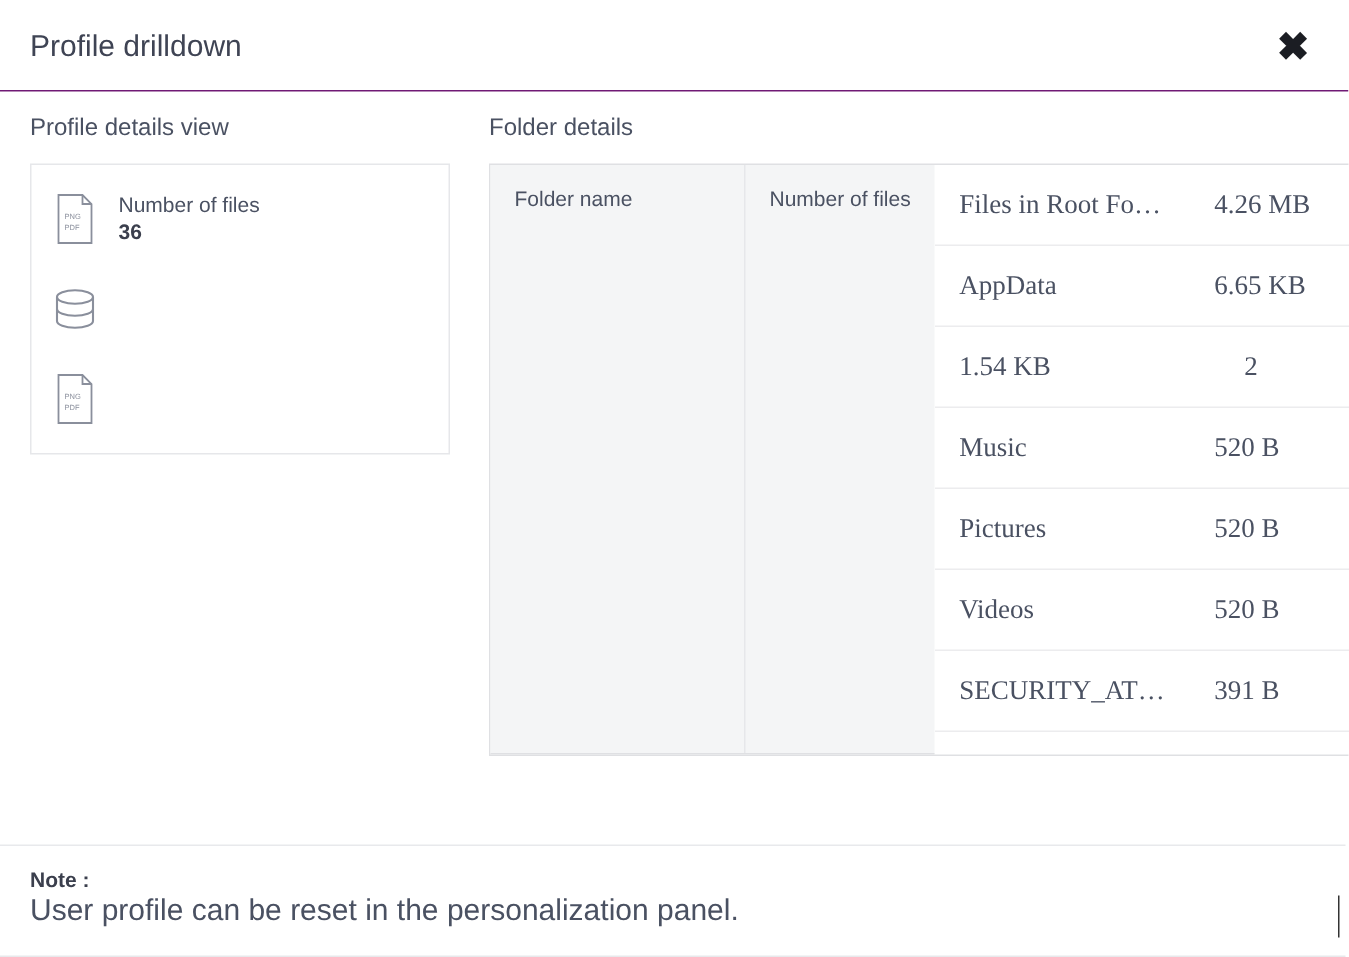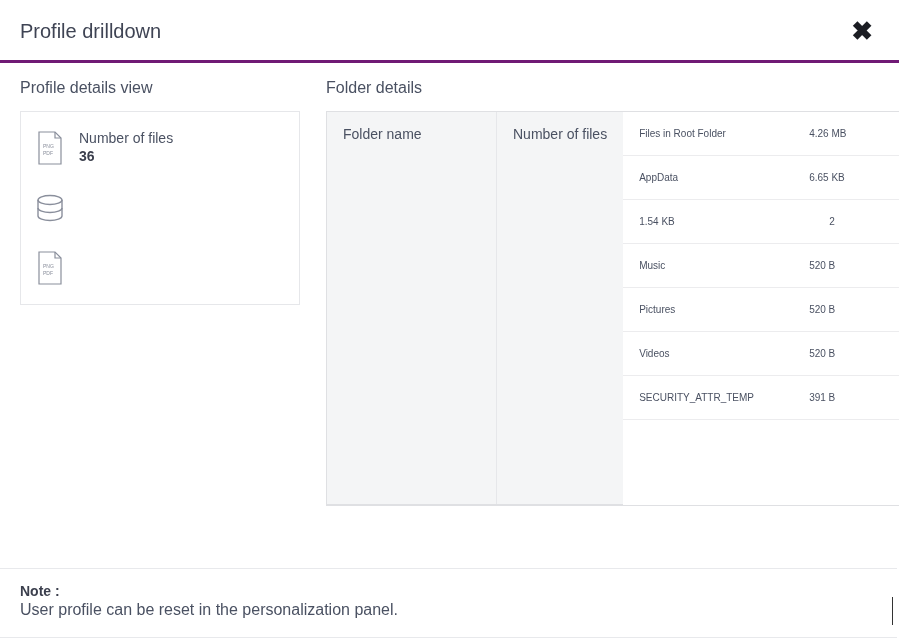--- a/index.html
+++ b/index.html
@@ -13,21 +13,21 @@
       background: #fff;
       width: 899px;
       height: 638px;
       position: relative;
     }
     .header {
       display: flex;
       justify-content: space-between;
       align-items: center;
       padding: 18px 20px 16px 20px;
-      border-bottom: 3px solid #701a75;
+      border-bottom: 1px solid #701a75;
     }
     .header h1 {
       font-size: 20px;
       font-weight: 500;
       color: #3f4454;
     }
     .close-btn {
       font-size: 26px;
       font-weight: 900;
       cursor: pointer;
@@ -131,42 +131,43 @@
       background: #f4f5f6;
       height: 16px;
       display: block;
     }
     .tr {
       display: flex;
       border-bottom: 1px solid #ececee;
     }
     .td {
       padding: 16px 16px;
-      font-size: 10px;
+      font-size: 18px;
       color: #4a5162;
       white-space: nowrap;
       overflow: hidden;
       text-overflow: ellipsis;
+      font-family: Liberation Serif, serif;
     }
     .footer {
       position: absolute;
       bottom: 0;
       left: 0;
       right: 2px;
       padding: 14px 20px 18px 20px;
       border-top: 1px solid #e8e9ec;
       border-bottom: 1px solid #e8e9ec;
     }
     .note-label {
       font-size: 14px;
       font-weight: 700;
       color: #3b3f4d;
     }
     .note-text {
-      font-size: 16px;
+      font-size: 20px;
       color: #4a5162;
       margin-top: 2px;
     }
     .caret {
       position: absolute;
       right: 4px;
       bottom: 12px;
       width: 1px;
       height: 28px;
       background: #333;

